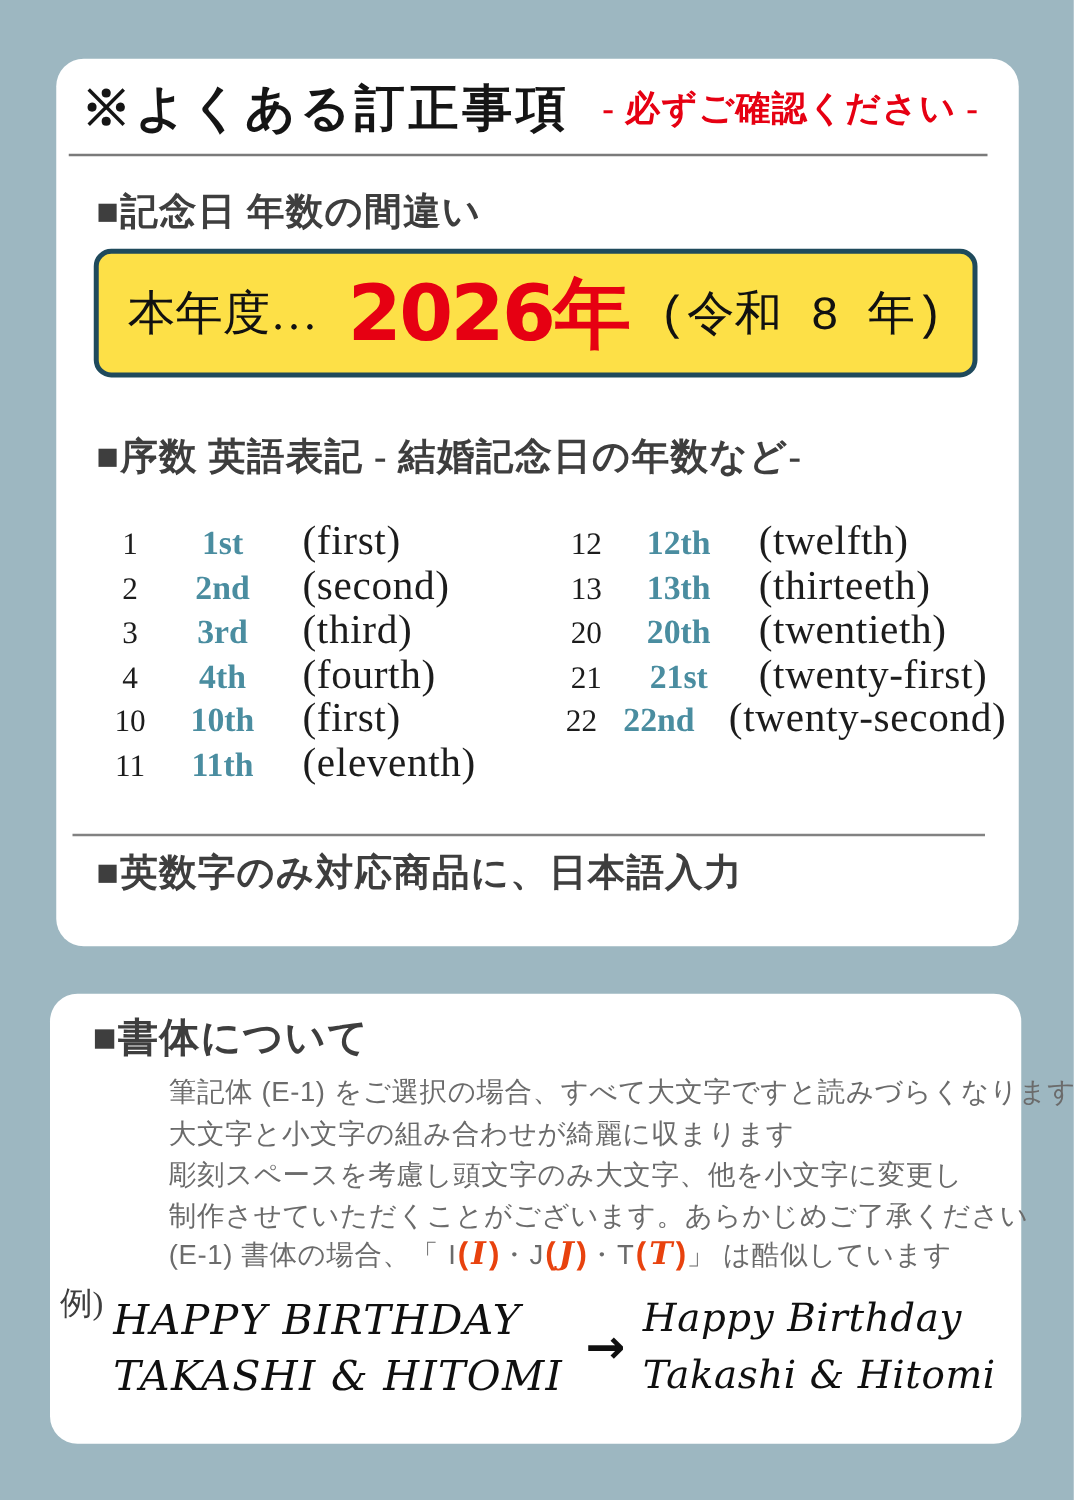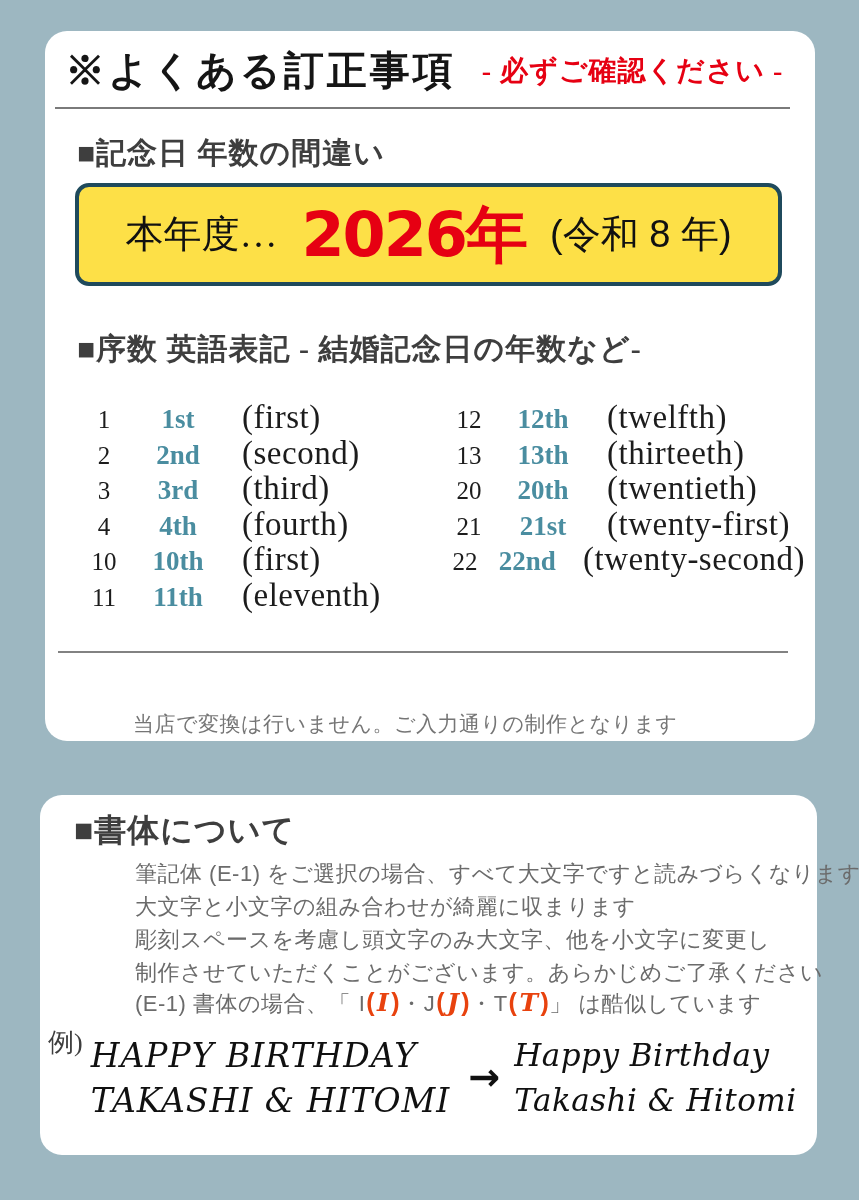--- a/index.html
+++ b/index.html
@@ -8,21 +8,21 @@
     background:#9db7c1;
     position:relative;
     overflow:hidden;
     font-family:"Liberation Sans", sans-serif;
   }
   .card{
     position:absolute;
     background:#ffffff;
     border-radius:22px;
   }
-  .card1{left:45px;top:31px;width:770px;height:710px;}
+  .card1{left:45px;top:47px;width:770px;height:710px;}
   .card2{left:40px;top:795px;width:777px;height:360px;}
 
   
   .title-row{
     position:absolute;left:20px;top:12px;
     display:flex;align-items:center;gap:26px;
   }
   .main-title{
     margin:0;
     font-family:"Liberation Serif", serif;
@@ -54,21 +54,21 @@
     border:4px solid #1f4a5c;border-radius:14px;
     display:flex;align-items:center;justify-content:center;gap:24px;
     background:#fde047;
   }
   .yb-label{font-family:"Liberation Serif", serif;font-size:38px;color:#111;white-space:nowrap;}
   .yb-year{
     font-family:"DejaVu Sans", sans-serif;
     font-size:62px;font-weight:900;color:#e60012;
     letter-spacing:-2px;white-space:nowrap;
   }
-  .yb-era{font-family:Liberation Sans, sans-serif;font-size:38px;color:#111;white-space:nowrap;}
+  .yb-era{font-family:Liberation Mono, monospace;font-size:38px;color:#111;white-space:nowrap;}
 
   .ord-table{position:absolute;left:35px;top:368px;display:flex;}
   .ord-col{width:330px;}
   .ord-col-right{width:360px;margin-left:35px;}
   .ord-row{display:flex;align-items:baseline;height:35.5px;font-family:"Liberation Serif", serif;}
   .ord-num{width:48px;text-align:center;font-size:25px;color:#1c1c1c;}
   .ord-ord{width:100px;text-align:center;font-size:27px;font-weight:600;color:#4a8da0;}
   .ord-word{margin-left:14px;font-size:33px;color:#1c1c1c;letter-spacing:0.5px;white-space:nowrap;}
 
   .alnum-note{
@@ -197,21 +197,21 @@
         <div class="ord-row">
           <span class="ord-num">22</span>
           <span class="ord-ord">22nd</span>
           <span class="ord-word">(twenty-second)</span>
         </div>
       </div>
     </div>
 
     <div class="rule rule-mid"></div>
 
-    <p class="alnum-note">当店で変換は行いません。ご入力通りの制作となります</p>
+    <h2 class="h alnum-h">■英数字のみ対応商品に、日本語入力</h2>
   </section>
 
   <section class="card card2">
 
     <h2 class="h font-h">■書体について</h2>
 
     <div class="font-body">
       <div>筆記体 (E-1) をご選択の場合、すべて大文字ですと読みづらくなります</div>
       <div>大文字と小文字の組み合わせが綺麗に収まります</div>
       <div>彫刻スペースを考慮し頭文字のみ大文字、他を小文字に変更し</div>

